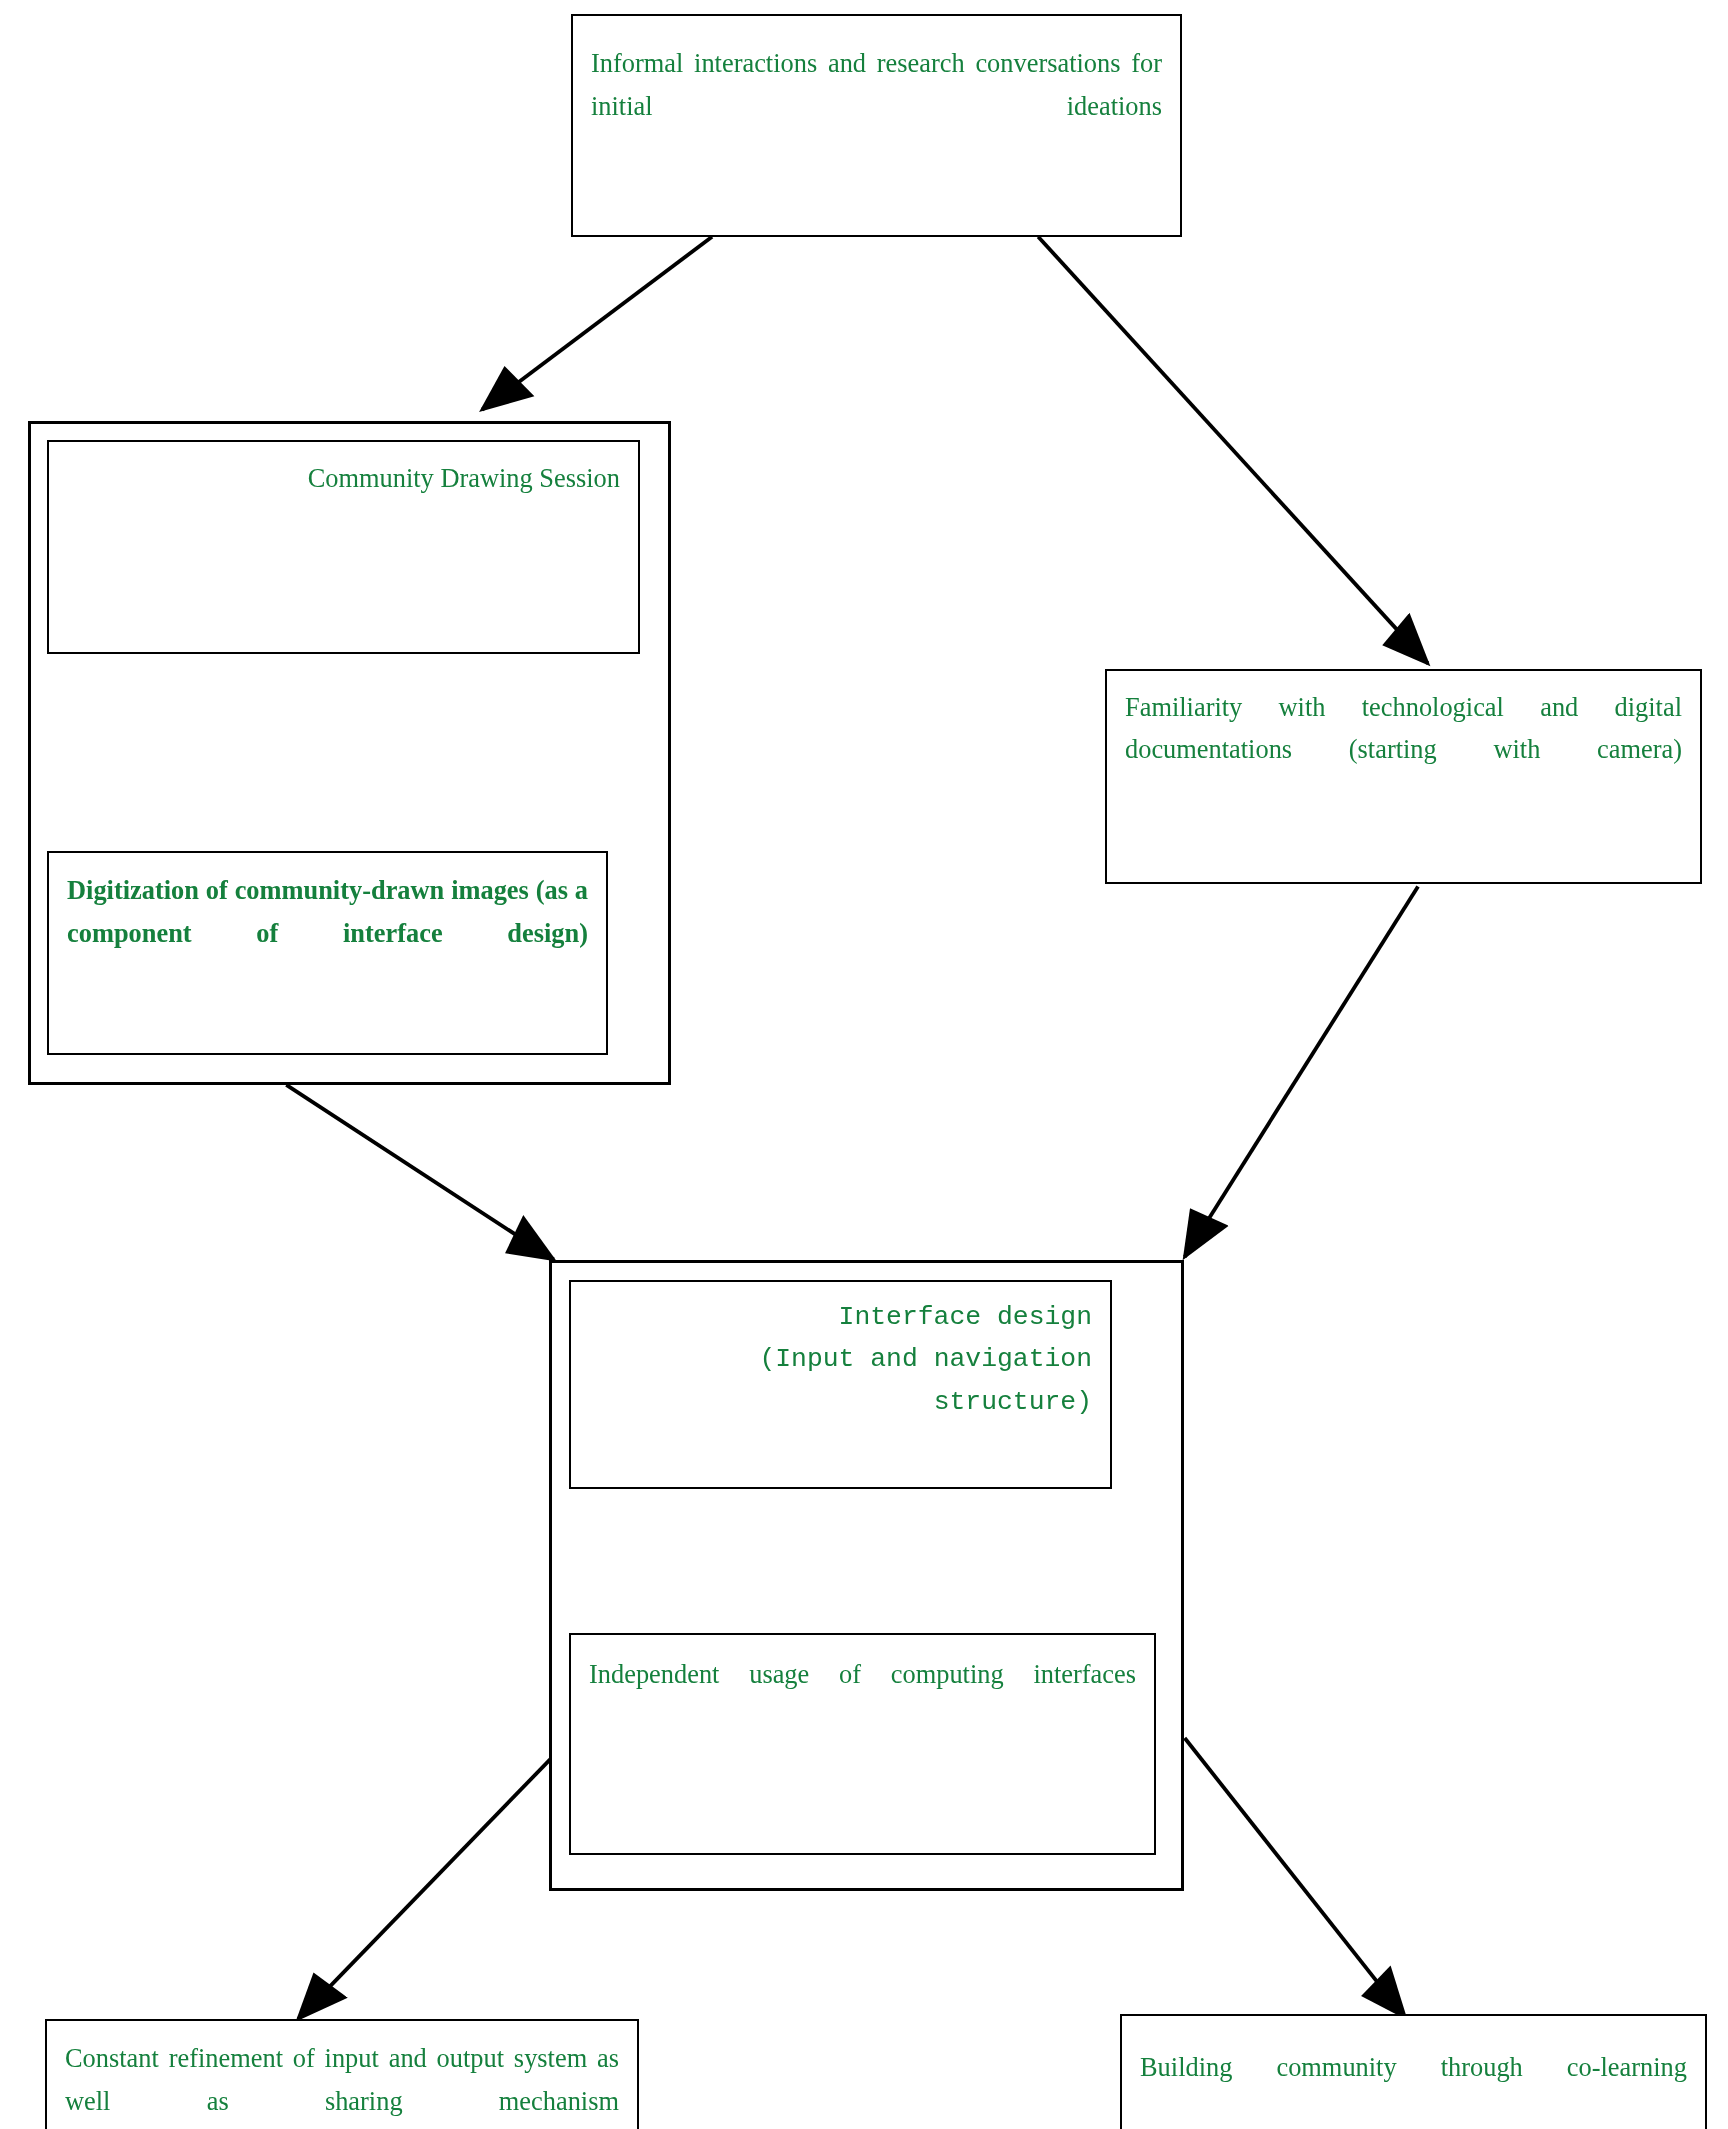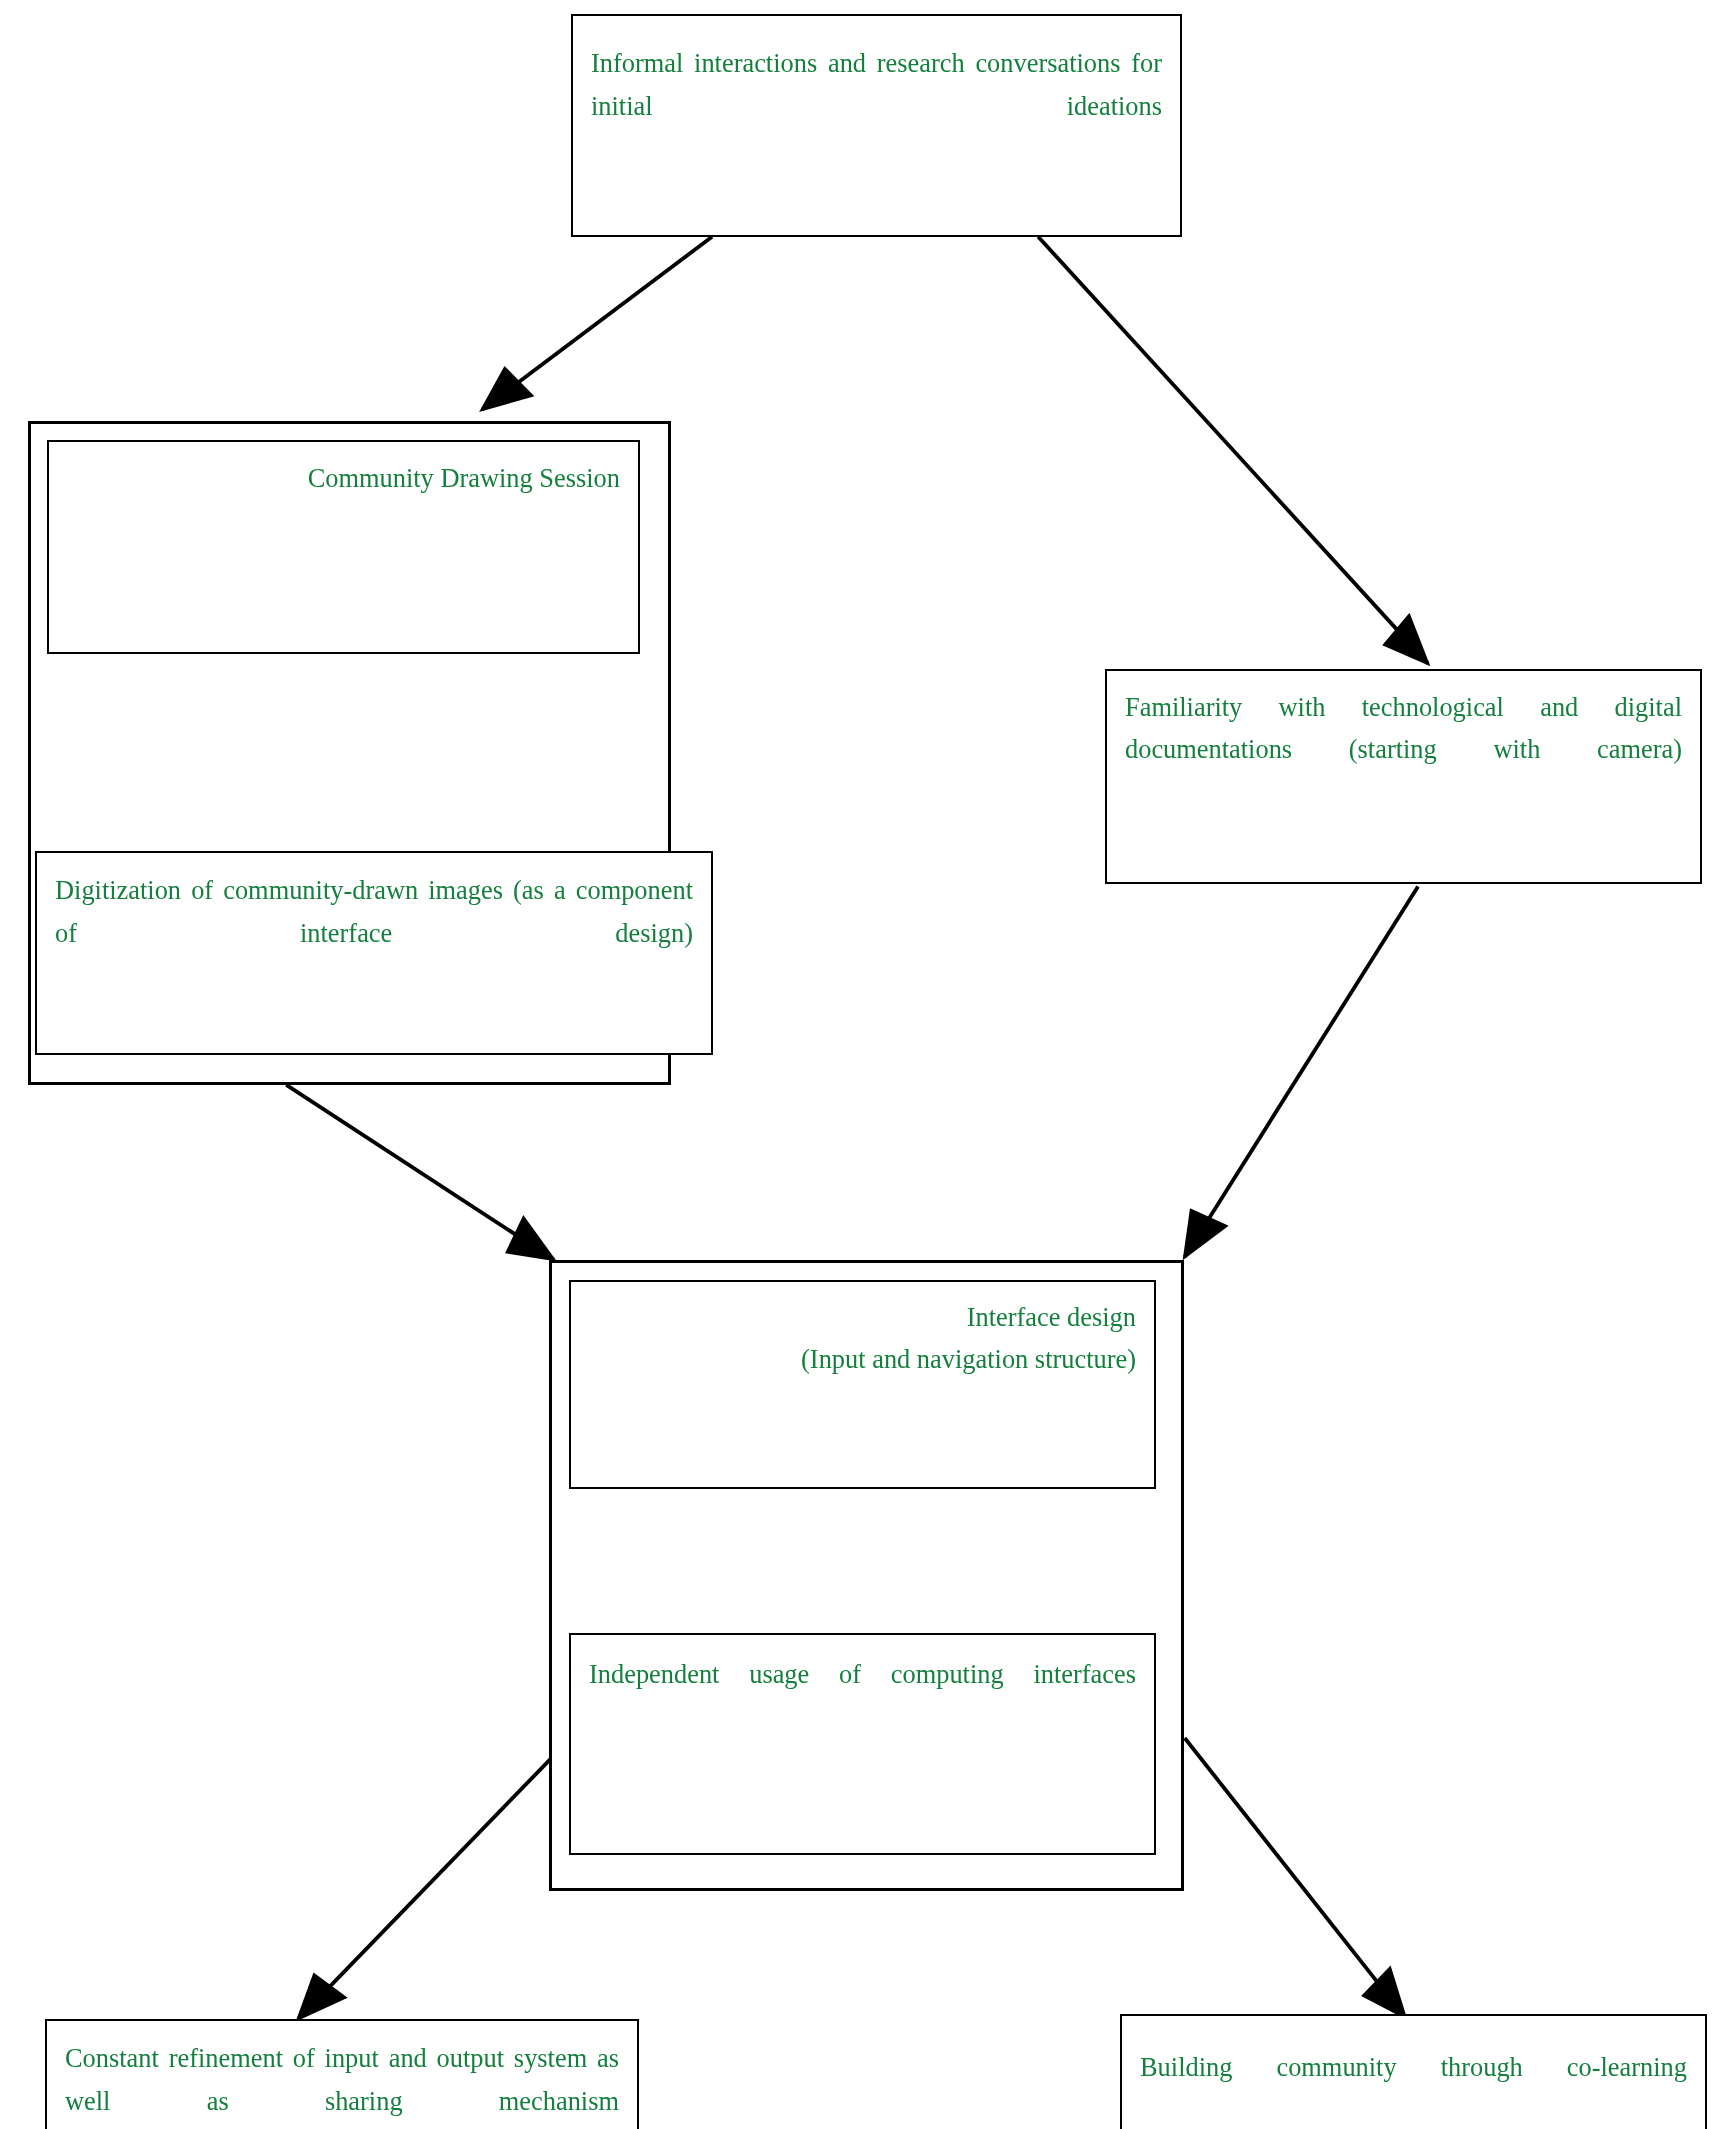--- a/index.html
+++ b/index.html
@@ -87,32 +87,32 @@
   <div class="node" style="left:571px; top:14px; width:611px; height:223px;">
     <div class="node-text just" style="top:26.4px;">Informal interactions and research conversations for initial ideations</div>
   </div>
 
   <div class="group" style="left:28px; top:421px; width:643px; height:664px;">
 
     <div class="node" style="left:16px; top:16px; width:593px; height:214px;">
       <div class="node-text left" style="top:15px;">Community Drawing Session</div>
     </div>
 
-    <div class="node" style="left:4px; top:427px; width:678px; height:204px;">
+    <div class="node" style="left:16px; top:427px; width:561px; height:204px;font-weight:bold;">
       <div class="node-text just" style="top:16px;">Digitization of community-drawn images (as a component of interface design)</div>
     </div>
   </div>
 
   <div class="node" style="left:1105px; top:669px; width:597px; height:215px;">
     <div class="node-text just" style="top:14.5px;">Familiarity with technological and digital documentations (starting with camera)</div>
   </div>
 
   <div class="group" style="left:549px; top:1260px; width:635px; height:631px;">
 
-    <div class="node" style="left:17px; top:17px; width:587px; height:209px;">
+    <div class="node" style="left:17px; top:17px; width:543px; height:209px;font-family:Liberation Mono, monospace;">
       <div class="node-text left" style="top:13.6px;">Interface design
 (Input and navigation structure)</div>
     </div>
 
     <div class="node" style="left:17px; top:370px; width:587px; height:222px;">
       <div class="node-text just" style="top:18px;">Independent usage of computing interfaces</div>
     </div>
   </div>
 
   <div class="node" style="left:45px; top:2019px; width:594px; height:237px;">

